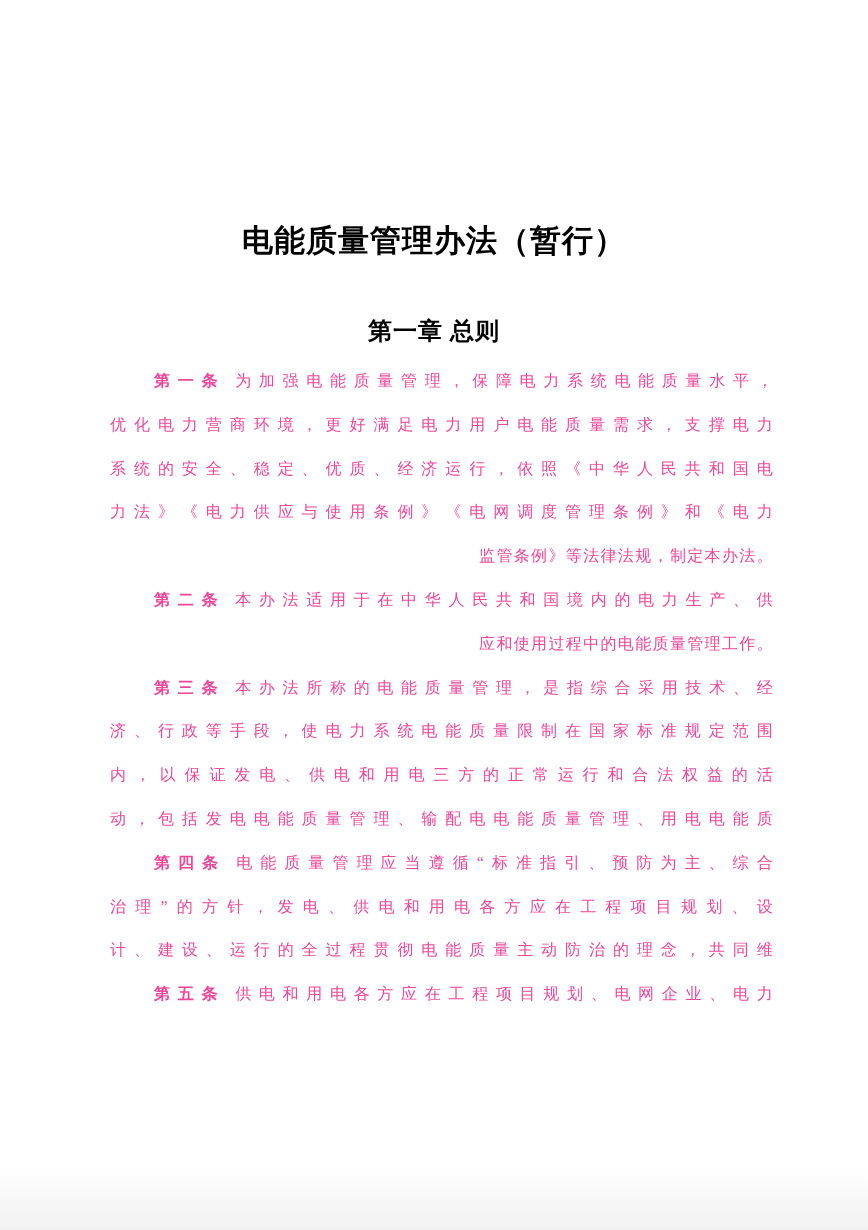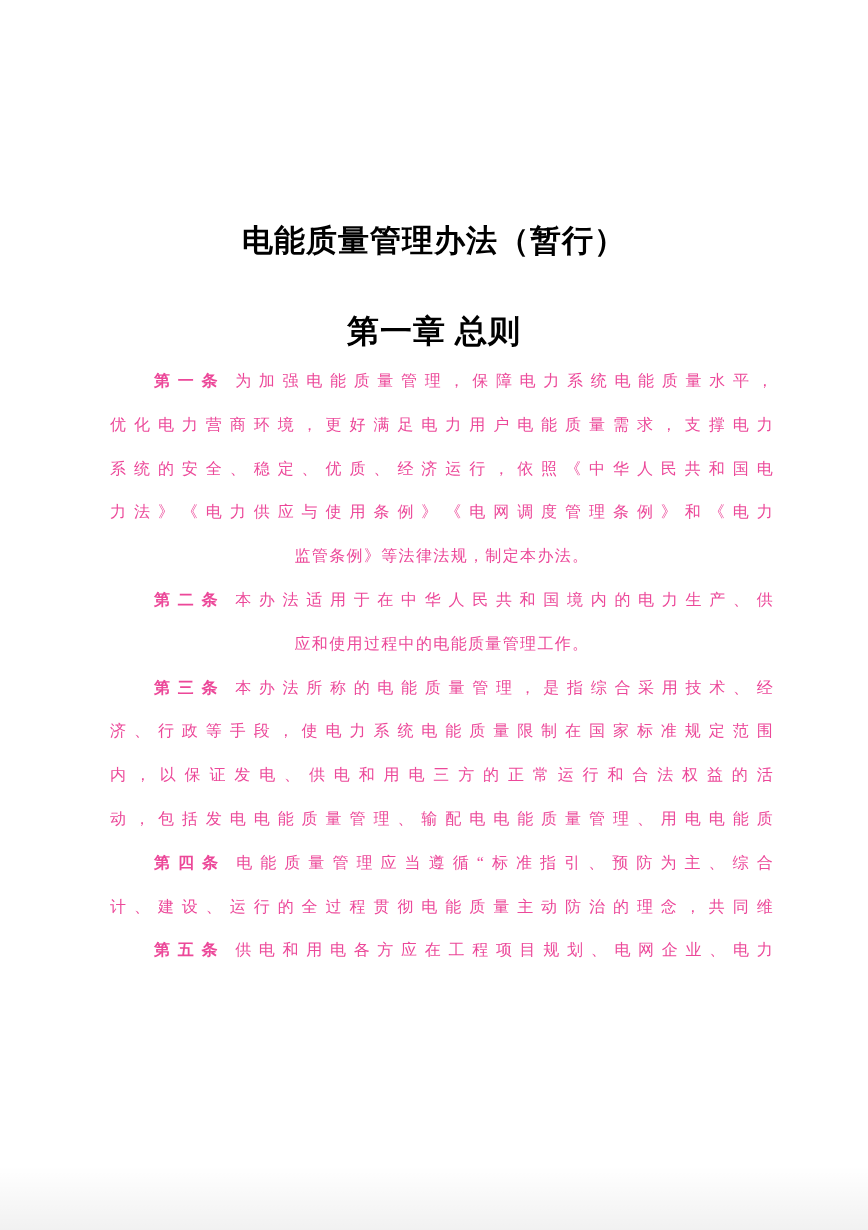--- a/index.html
+++ b/index.html
@@ -22,38 +22,38 @@
     text-align: center;
     font-size: 31px;
     font-weight: bold;
     line-height: 38px;
     letter-spacing: 1px;
     color: #000000;
   }
   .chapter-heading {
     margin: 55px 0 0 0;
     text-align: center;
-    font-size: 32px;
+    font-size: 24px;
     font-weight: bold;
     line-height: 32px;
     letter-spacing: 1px;
     color: #000000;
   }
   .content {
     margin: 12px 0 0 110px;
     width: 664px;
     font-size: 16px;
     letter-spacing: 1.35px;
     color: #ec4899;
   }
   .line {
     line-height: 43.8px;
     height: 43.8px;
     overflow: hidden;
-    text-align: center;
+    text-align: right;
   }
   .line.fill {
     text-align: justify;
     text-align-last: justify;
   }
   .line.first {
     text-indent: 44px;
   }
   .label {
     font-weight: bold;
@@ -100,20 +100,21 @@
 
     <div class="line fill"><span>济、行政等手段，使电力系统电能质量限制在国家标准规定范围</span></div>
 
     <div class="line fill"><span>内，以保证发电、供电和用电三方的正常运行和合法权益的活</span></div>
 
     <div class="line fill"><span>动，包括发电电能质量管理、输配电电能质量管理、用电电能质</span></div>
 
 
     <div class="line first fill"><span class="label">第四条</span><span>电能质量管理应当遵循“标准指引、预防为主、综合</span></div>
 
+    <div class="line fill"><span>治理”的方针，发电、供电和用电各方应在工程项目规划、设</span></div>
 
     <div class="line fill"><span>计、建设、运行的全过程贯彻电能质量主动防治的理念，共同维</span></div>
 
 
     <div class="line first fill"><span class="label">第五条</span><span>供电和用电各方应在工程项目规划、电网企业、电力</span></div>
 
   </div>
 
   <div class="page-bottom-shadow"></div>
 

